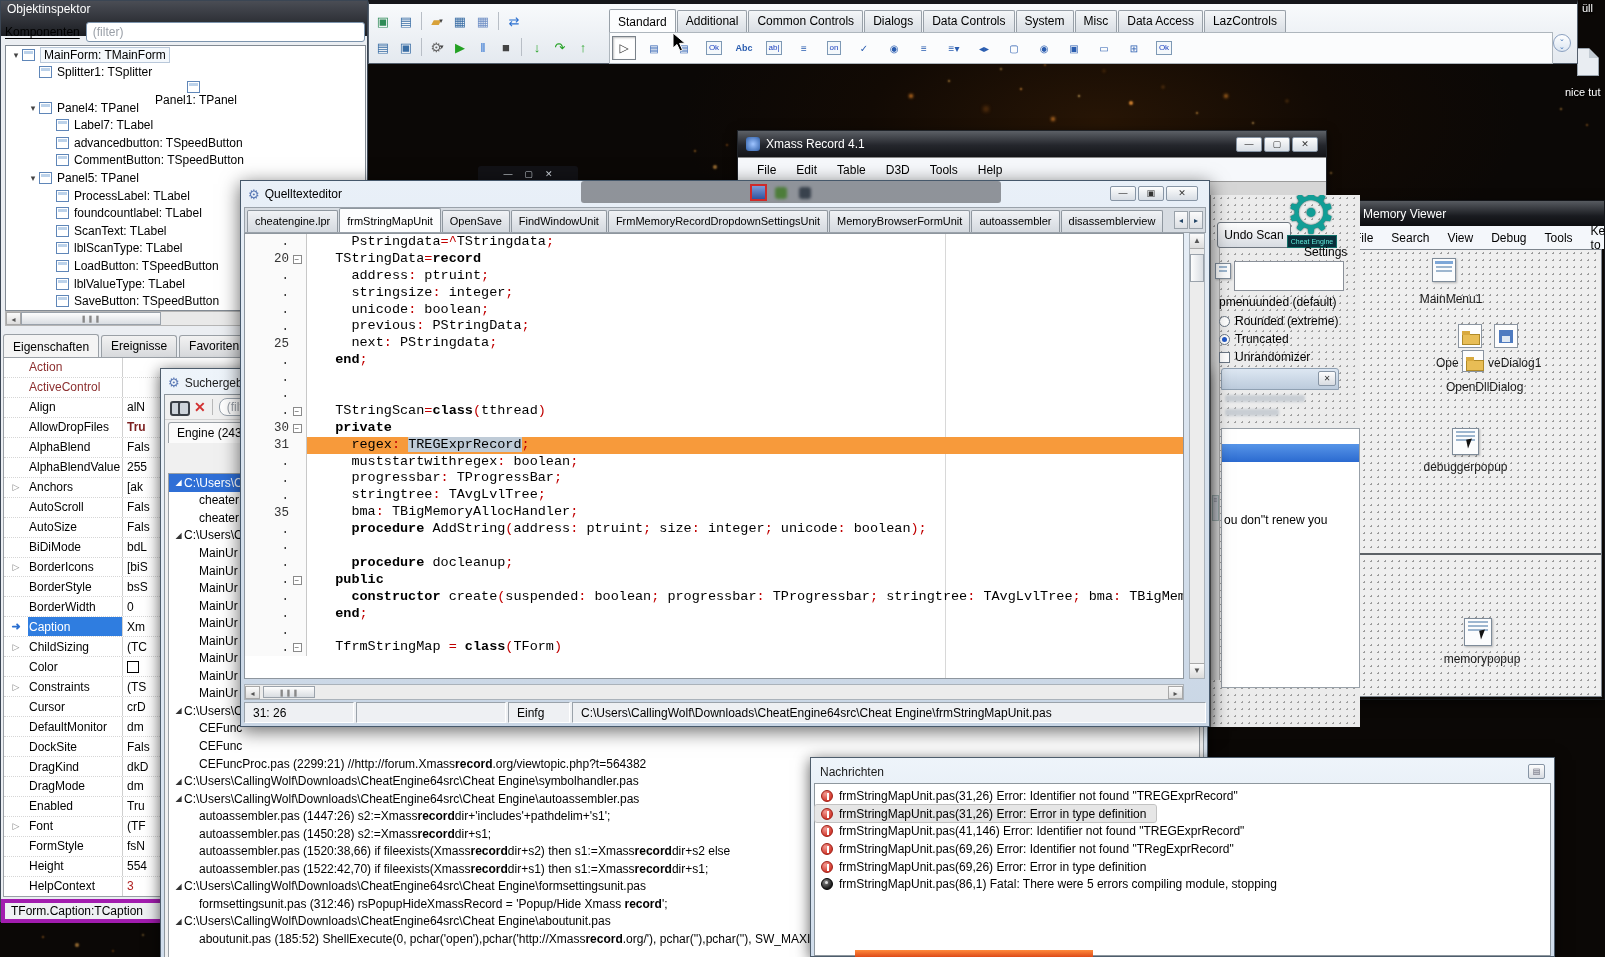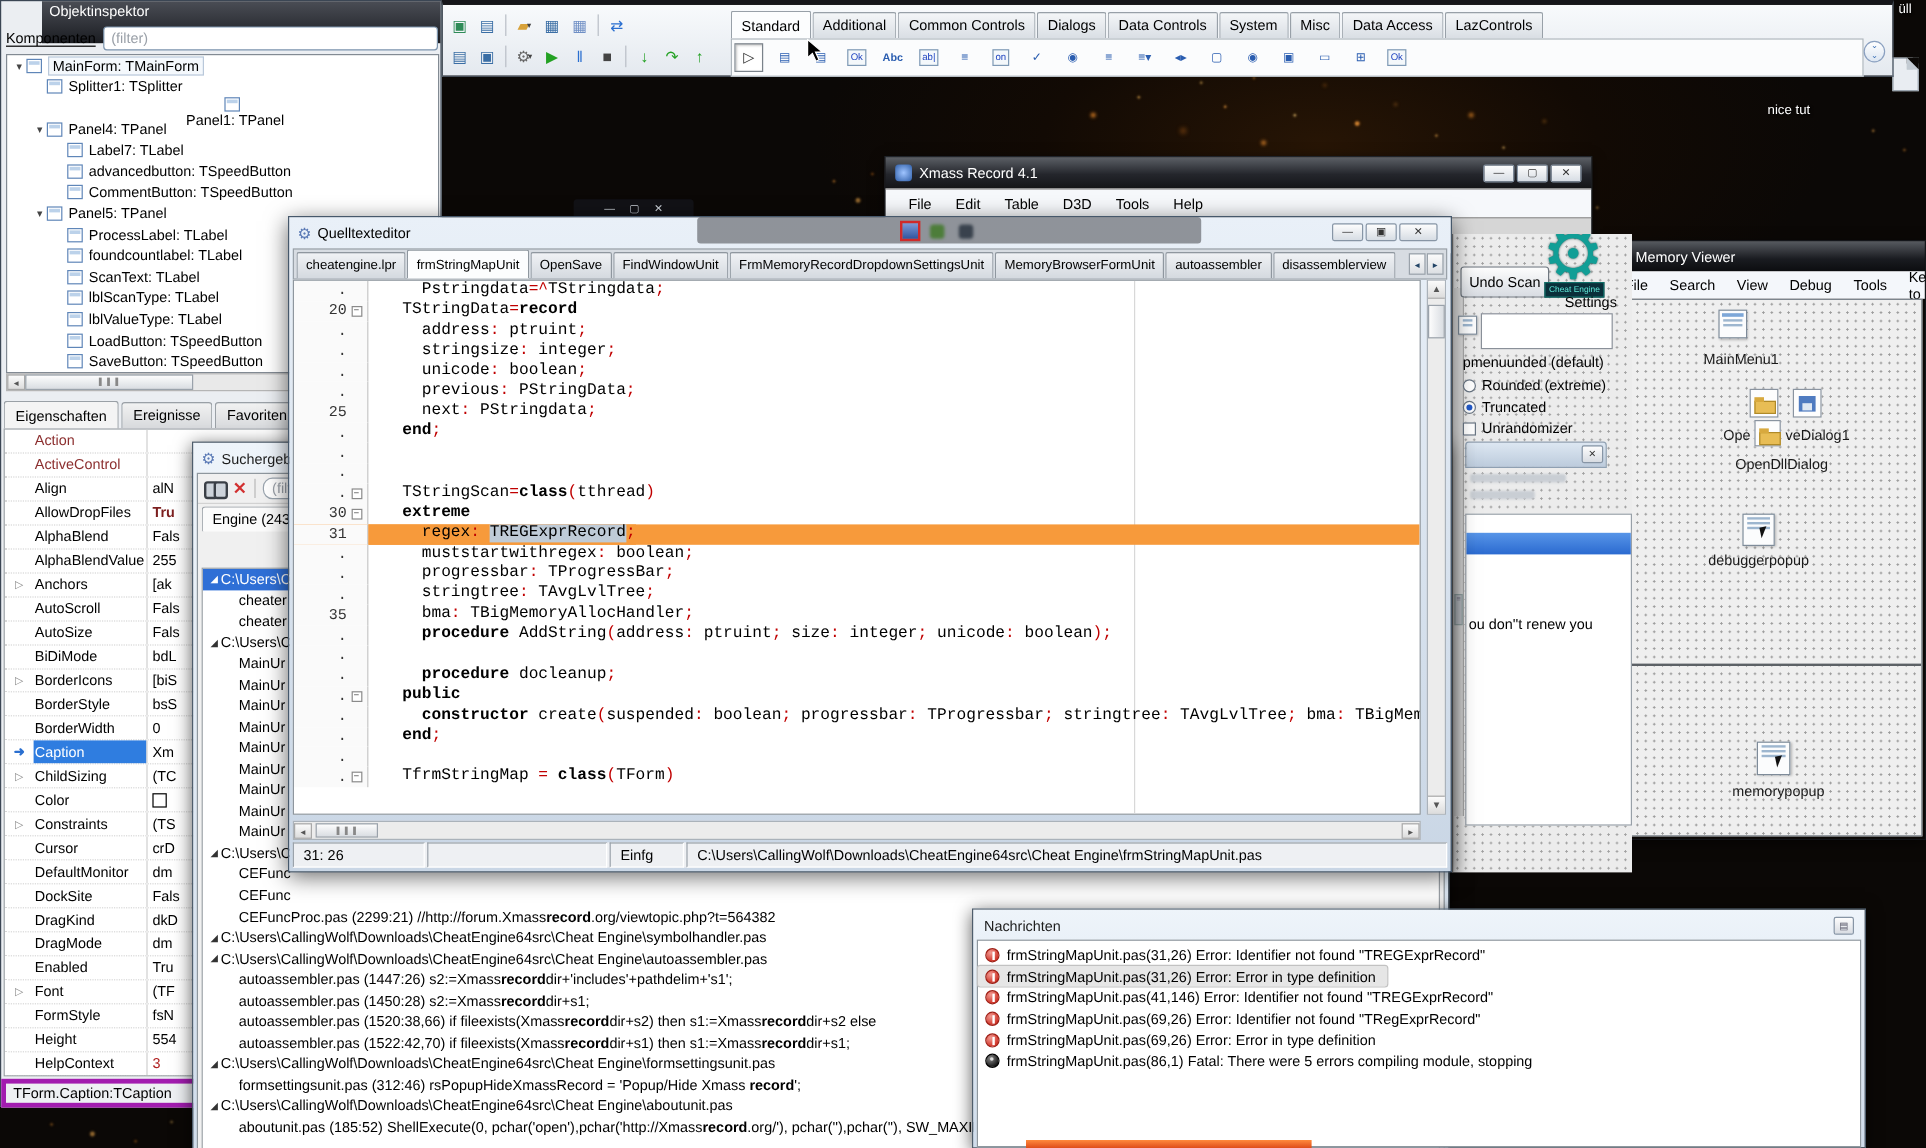--- a/index.html
+++ b/index.html
@@ -23,21 +23,21 @@
   .aero { background:linear-gradient(#eef4fa,#cfdceb); padding:3px; }
   .titlebar { height:21px; display:flex; align-items:center; padding:0 6px; gap:5px; font-size:12px; }
   .titlebar.light { color:#1c1c1c; }
   .gear-icon { color:#5a79b5; font-size:13px; line-height:1; }
   .winbtns { margin-left:auto; display:flex; gap:2px; }
   .wbtn { width:26px; height:15px; font-size:9px; line-height:13px; text-align:center; color:#333;
     background:linear-gradient(#fdfdfd,#d7dde4); border:1px solid #8795a5; border-radius:2px; }
 
   
   #oi { left:0; top:0; width:368px; height:922px; z-index:2; background:#ebeef2; border:1px solid #3b4654; }
-  #oi-title { height:35px; background:linear-gradient(#4a4d55,#1b1d22); color:#fff; padding:1px 6px;margin-left:34px; }
+  #oi-title { height:35px; background:linear-gradient(#4a4d55,#1b1d22); color:#fff; padding:1px 6px; }
   #oi-comp-row { left:4px; top:20px; width:360px; height:22px; display:flex; align-items:center; gap:6px; }
   #oi-filter { flex:1; height:20px; background:#fff; border:1px solid #7c94ad; border-radius:3px;
     color:#9aa0a8; padding:2px 6px; font-size:12px; }
   #oi-tree { left:4px; top:44px; width:361px; height:266px; background:#fff; border:1px solid #828a93; overflow:hidden; }
   .oirow { height:17.6px; display:flex; align-items:center; white-space:nowrap; }
   .oirow .exp { width:12px; color:#444; font-size:9px; text-align:center; flex:none; }
   .cicon { width:13px; height:12px; border:1px solid #5f86b8; background:#fff; margin-right:5px; flex:none; position:relative; }
   .cicon:before { content:""; position:absolute; left:1px; right:1px; top:1px; height:3px; background:#bcd2ea; }
   .rootlabel { border:1px solid #b9c8da; background:#f4f8fc; padding:0 3px; }
   #oi-hscroll { left:4px; top:310px; width:361px; height:15px; background:#e9e9e9; border:1px solid #b5b5b5;
@@ -252,21 +252,21 @@
   
   #cursor { left:672px; top:32px; z-index:11; }
 </style>
 </head>
 <body>
 
 <div class="abs" id="desktop"></div>
 <div class="abs" id="embers"></div>
 <div class="abs desk-label" style="left:1582px;top:2px;">üll</div>
 <div class="abs" id="desk-page"></div>
-<div class="abs desk-label" style="left:1473px;top:86px;">nice tut</div>
+<div class="abs desk-label" style="left:1565px;top:86px;">nice tut</div>
 
 <div class="abs" id="oi">
   <div id="oi-title">Objektinspektor</div>
   <div class="abs" id="oi-comp-row">
     <span style="text-decoration:underline;text-decoration-thickness:1px;text-underline-offset:2px;">Komponenten</span>
     <div id="oi-filter">(filter)</div>
   </div>
   <div class="abs" id="oi-tree">
       <div class="oirow" style="padding-left: 4px;">
         <div class="exp">▾</div>
@@ -324,26 +324,26 @@
         <div>ScanText: TLabel</div>
       </div>
       <div class="oirow" style="padding-left: 38px;">
         <div class="exp"></div>
         <div class="cicon"></div>
         <div>lblScanType: TLabel</div>
       </div>
       <div class="oirow" style="padding-left: 38px;">
         <div class="exp"></div>
         <div class="cicon"></div>
+        <div>LoadButton: TSpeedButton</div>
+      </div>
+      <div class="oirow" style="padding-left: 38px;">
+        <div class="exp"></div>
+        <div class="cicon"></div>
         <div>lblValueType: TLabel</div>
-      </div>
-      <div class="oirow" style="padding-left: 38px;">
-        <div class="exp"></div>
-        <div class="cicon"></div>
-        <div>LoadButton: TSpeedButton</div>
       </div>
       <div class="oirow" style="padding-left: 38px;">
         <div class="exp"></div>
         <div class="cicon"></div>
         <div>SaveButton: TSpeedButton</div>
       </div>
     </div>
   <div class="abs" id="oi-hscroll">
     <div class="sb-arrow">◂</div>
     <div id="oi-hthumb">❚❚❚</div>
@@ -817,21 +817,21 @@
       <div class="cl"><div class="g"><div class="num">20</div><div class="fold"><div class="foldbox">−</div></div></div><div class="t">  TStringData<span class="sy">=</span><b>record</b></div></div>
       <div class="cl"><div class="g"><div class="num">.</div><div class="fold"></div></div><div class="t">    address<span class="sy">:</span> ptruint<span class="sy">;</span></div></div>
       <div class="cl"><div class="g"><div class="num">.</div><div class="fold"></div></div><div class="t">    stringsize<span class="sy">:</span> integer<span class="sy">;</span></div></div>
       <div class="cl"><div class="g"><div class="num">.</div><div class="fold"></div></div><div class="t">    unicode<span class="sy">:</span> boolean<span class="sy">;</span></div></div>
       <div class="cl"><div class="g"><div class="num">.</div><div class="fold"></div></div><div class="t">    previous<span class="sy">:</span> PStringData<span class="sy">;</span></div></div>
       <div class="cl"><div class="g"><div class="num">25</div><div class="fold"></div></div><div class="t">    next<span class="sy">:</span> PStringdata<span class="sy">;</span></div></div>
       <div class="cl"><div class="g"><div class="num">.</div><div class="fold"></div></div><div class="t">  <b>end</b><span class="sy">;</span></div></div>
       <div class="cl"><div class="g"><div class="num">.</div><div class="fold"></div></div><div class="t"></div></div>
       <div class="cl"><div class="g"><div class="num">.</div><div class="fold"></div></div><div class="t"></div></div>
       <div class="cl"><div class="g"><div class="num">.</div><div class="fold"><div class="foldbox">−</div></div></div><div class="t">  TStringScan<span class="sy">=</span><b>class</b><span class="sy">(</span>tthread<span class="sy">)</span></div></div>
-      <div class="cl"><div class="g"><div class="num">30</div><div class="fold"><div class="foldbox">−</div></div></div><div class="t">  <b>extreme</b></div></div>
+      <div class="cl"><div class="g"><div class="num">30</div><div class="fold"><div class="foldbox">−</div></div></div><div class="t">  <b>private</b></div></div>
       <div class="cl hl"><div class="g"><div class="num">31</div><div class="fold"></div></div><div class="t">    regex<span class="sy">:</span> <span class="selw">TREGExprRecord</span><span class="sy">;</span></div></div>
       <div class="cl"><div class="g"><div class="num">.</div><div class="fold"></div></div><div class="t">    muststartwithregex<span class="sy">:</span> boolean<span class="sy">;</span></div></div>
       <div class="cl"><div class="g"><div class="num">.</div><div class="fold"></div></div><div class="t">    progressbar<span class="sy">:</span> TProgressBar<span class="sy">;</span></div></div>
       <div class="cl"><div class="g"><div class="num">.</div><div class="fold"></div></div><div class="t">    stringtree<span class="sy">:</span> TAvgLvlTree<span class="sy">;</span></div></div>
       <div class="cl"><div class="g"><div class="num">35</div><div class="fold"></div></div><div class="t">    bma<span class="sy">:</span> TBigMemoryAllocHandler<span class="sy">;</span></div></div>
       <div class="cl"><div class="g"><div class="num">.</div><div class="fold"></div></div><div class="t">    <b>procedure</b> AddString<span class="sy">(</span>address<span class="sy">:</span> ptruint<span class="sy">;</span> size<span class="sy">:</span> integer<span class="sy">;</span> unicode<span class="sy">:</span> boolean<span class="sy">)</span><span class="sy">;</span></div></div>
       <div class="cl"><div class="g"><div class="num">.</div><div class="fold"></div></div><div class="t"></div></div>
       <div class="cl"><div class="g"><div class="num">.</div><div class="fold"></div></div><div class="t">    <b>procedure</b> docleanup<span class="sy">;</span></div></div>
       <div class="cl"><div class="g"><div class="num">.</div><div class="fold"><div class="foldbox">−</div></div></div><div class="t">  <b>public</b></div></div>
       <div class="cl"><div class="g"><div class="num">.</div><div class="fold"></div></div><div class="t">    <b>constructor</b> create<span class="sy">(</span>suspended<span class="sy">:</span> boolean<span class="sy">;</span> progressbar<span class="sy">:</span> TProgressbar<span class="sy">;</span> stringtree<span class="sy">:</span> TAvgLvlTree<span class="sy">;</span> bma<span class="sy">:</span> TBigMemor</div></div>

